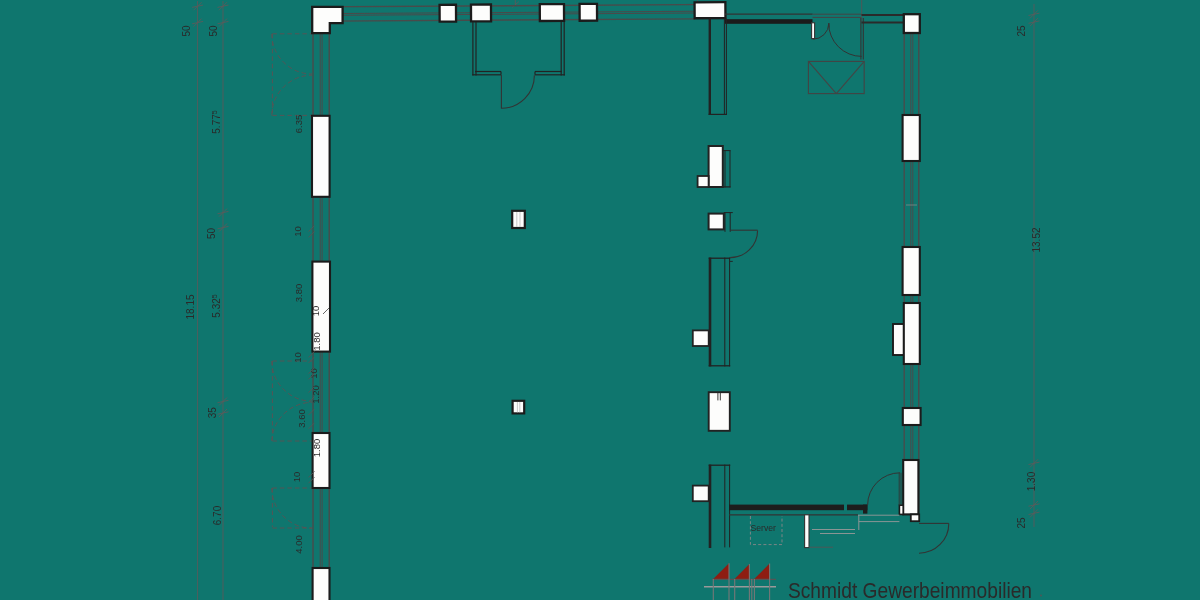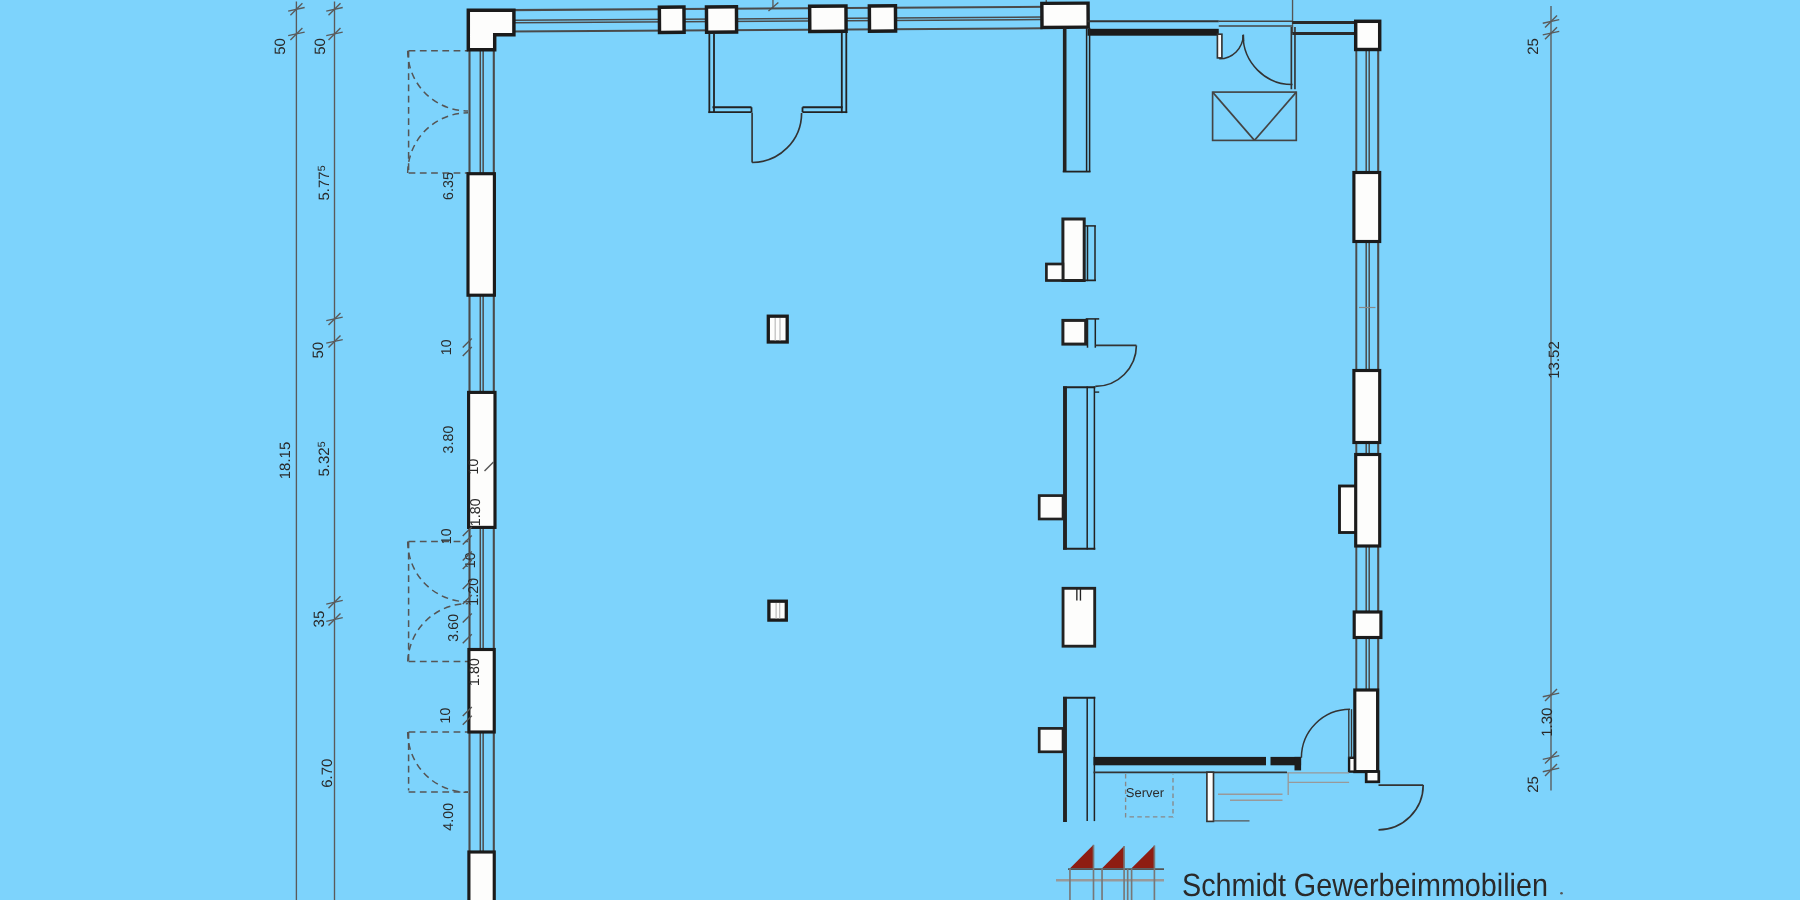--- a/index.html
+++ b/index.html
@@ -1,16 +1,16 @@
 <!DOCTYPE html>
 <html><head>
 <meta charset="utf-8">
 <style>
   html,body{margin:0;padding:0;background:#fbfbfa;}
-  .wrap{position:relative;width:1200px;height:600px;overflow:hidden;background:#7dd3fc;font-family:"Liberation Sans",sans-serif;}
+  .wrap{position:relative;width:1200px;height:600px;overflow:hidden;background:#0f766e;font-family:"Liberation Sans",sans-serif;}
   svg{position:absolute;left:0;top:0;}
   text{font-family:"Liberation Sans",sans-serif;fill:#2a2a2a;}
 </style>
 </head>
 <body>
 <div class="wrap">
 <svg width="1200" height="600" viewBox="0 0 1200 600">
 <g fill="none" stroke-linecap="butt">
 
 <g stroke="#5a5a5a" stroke-width="0.9">

